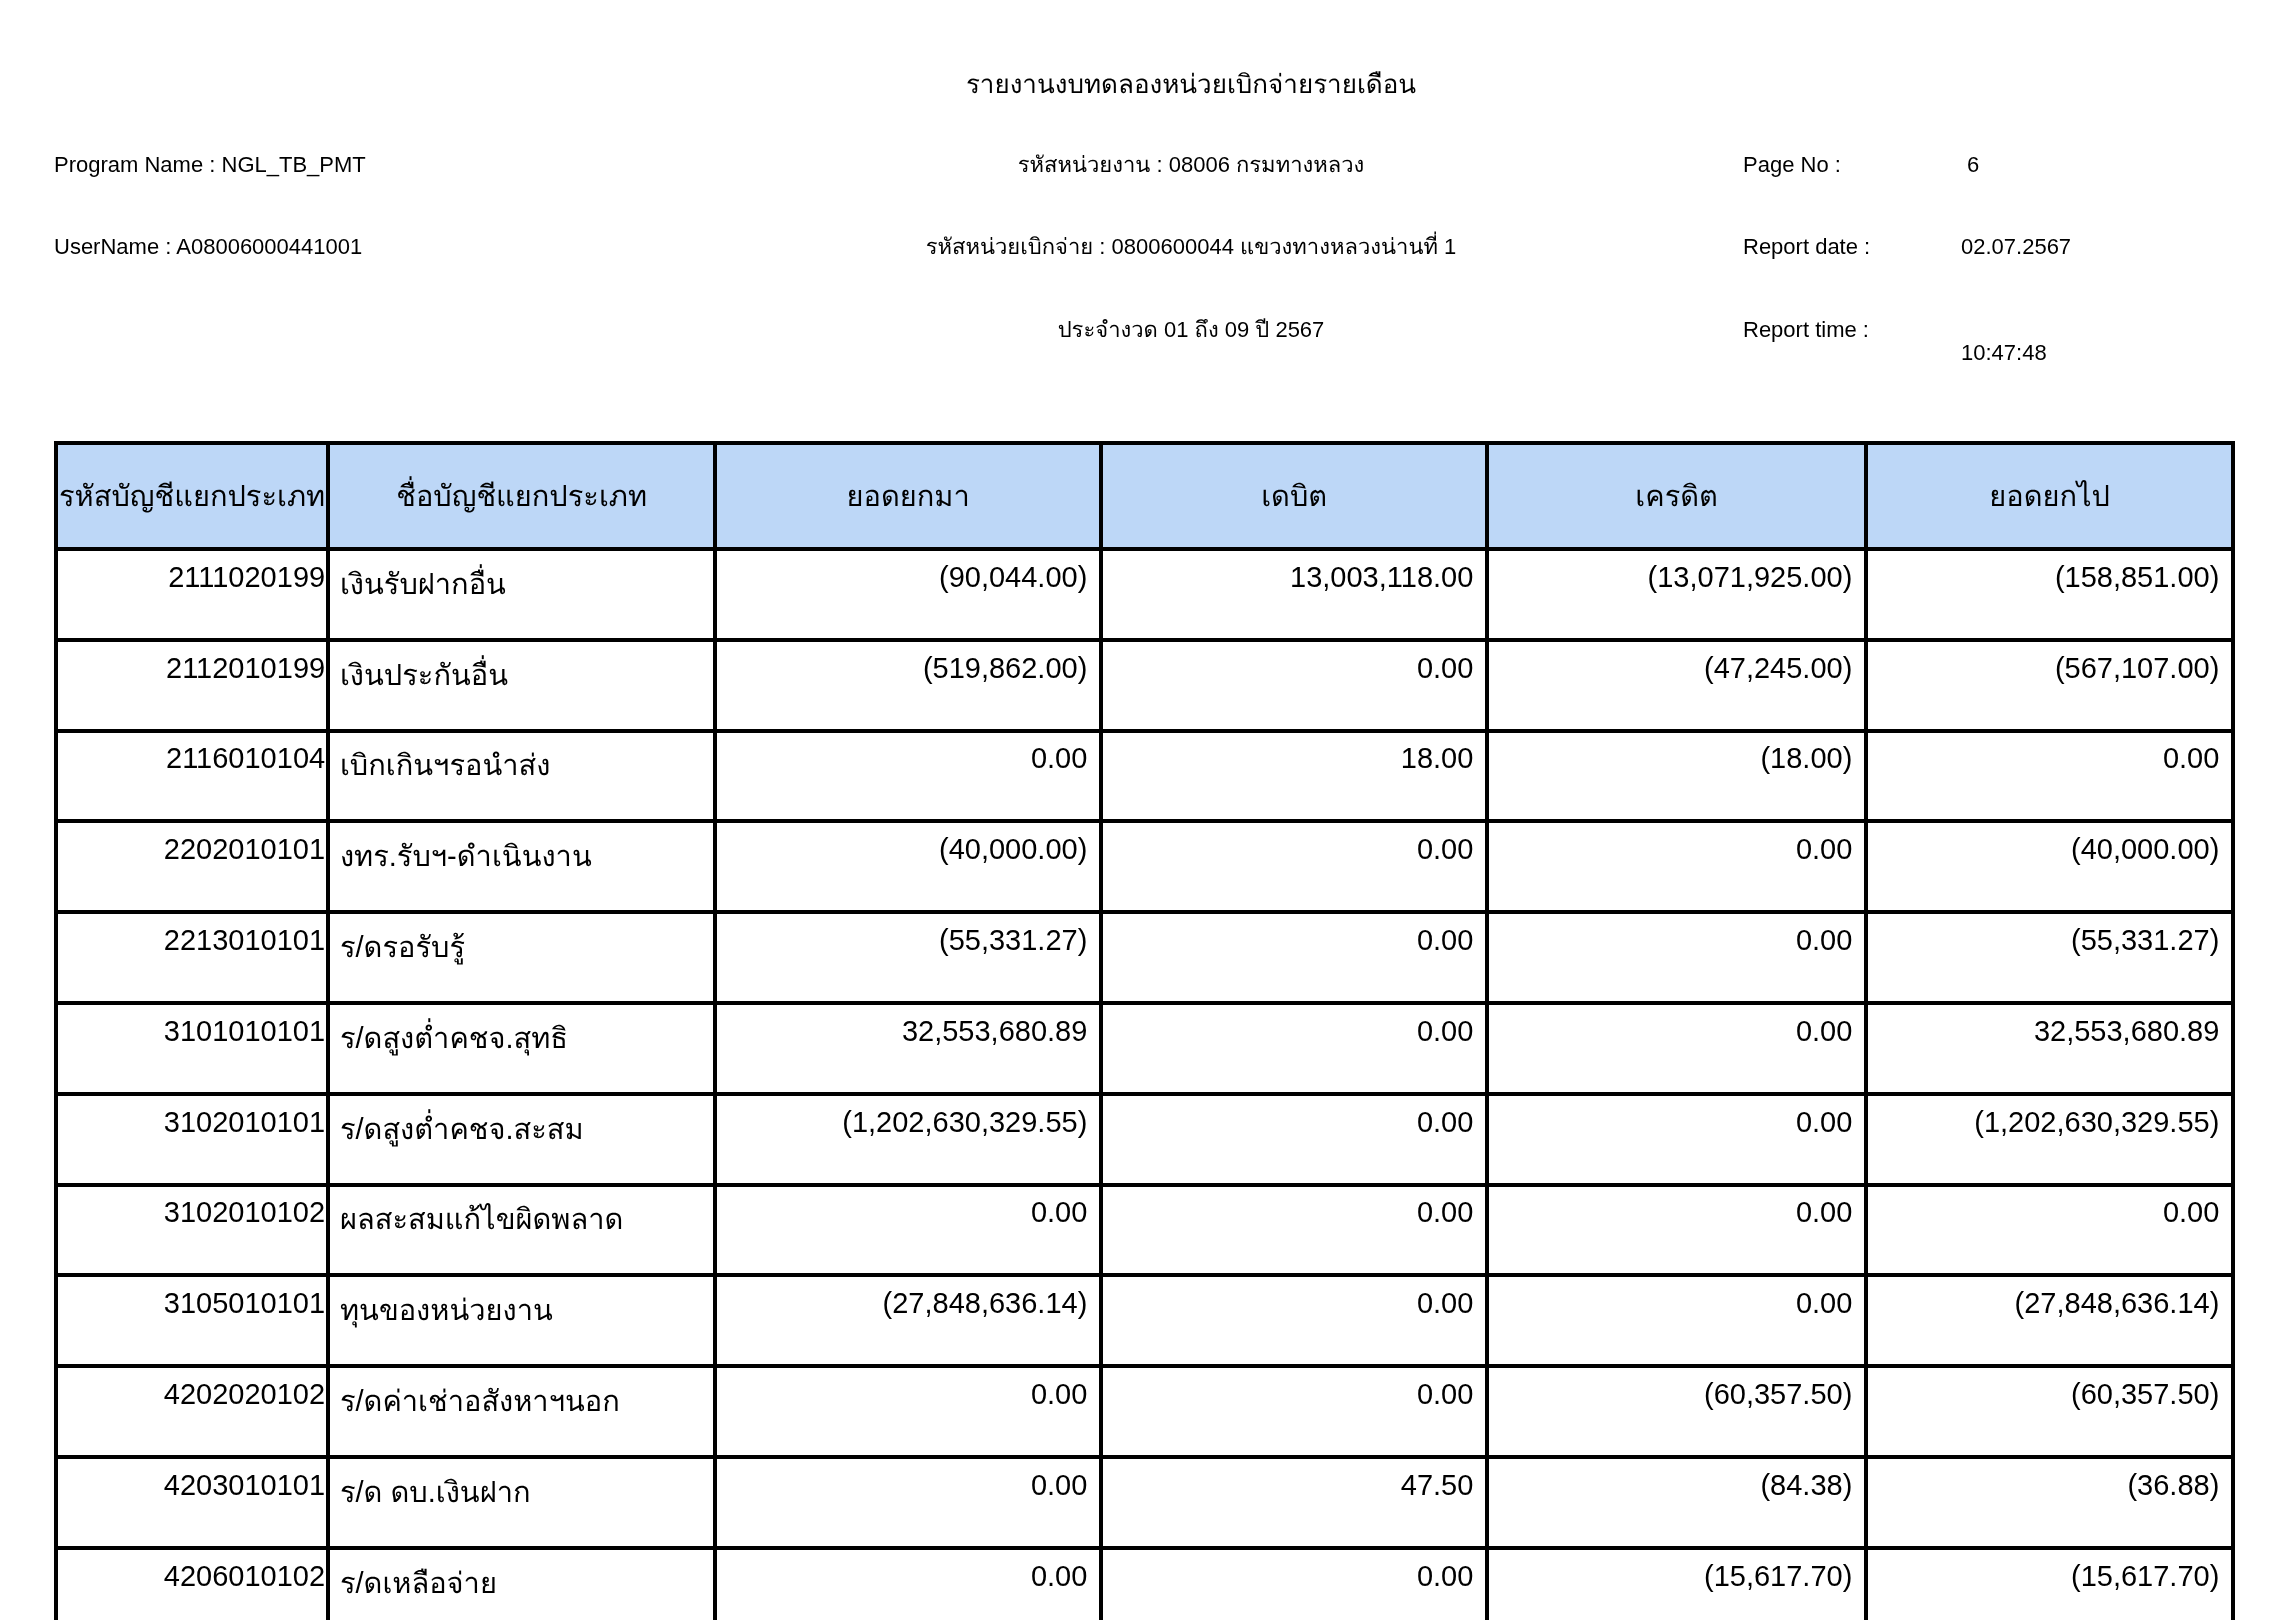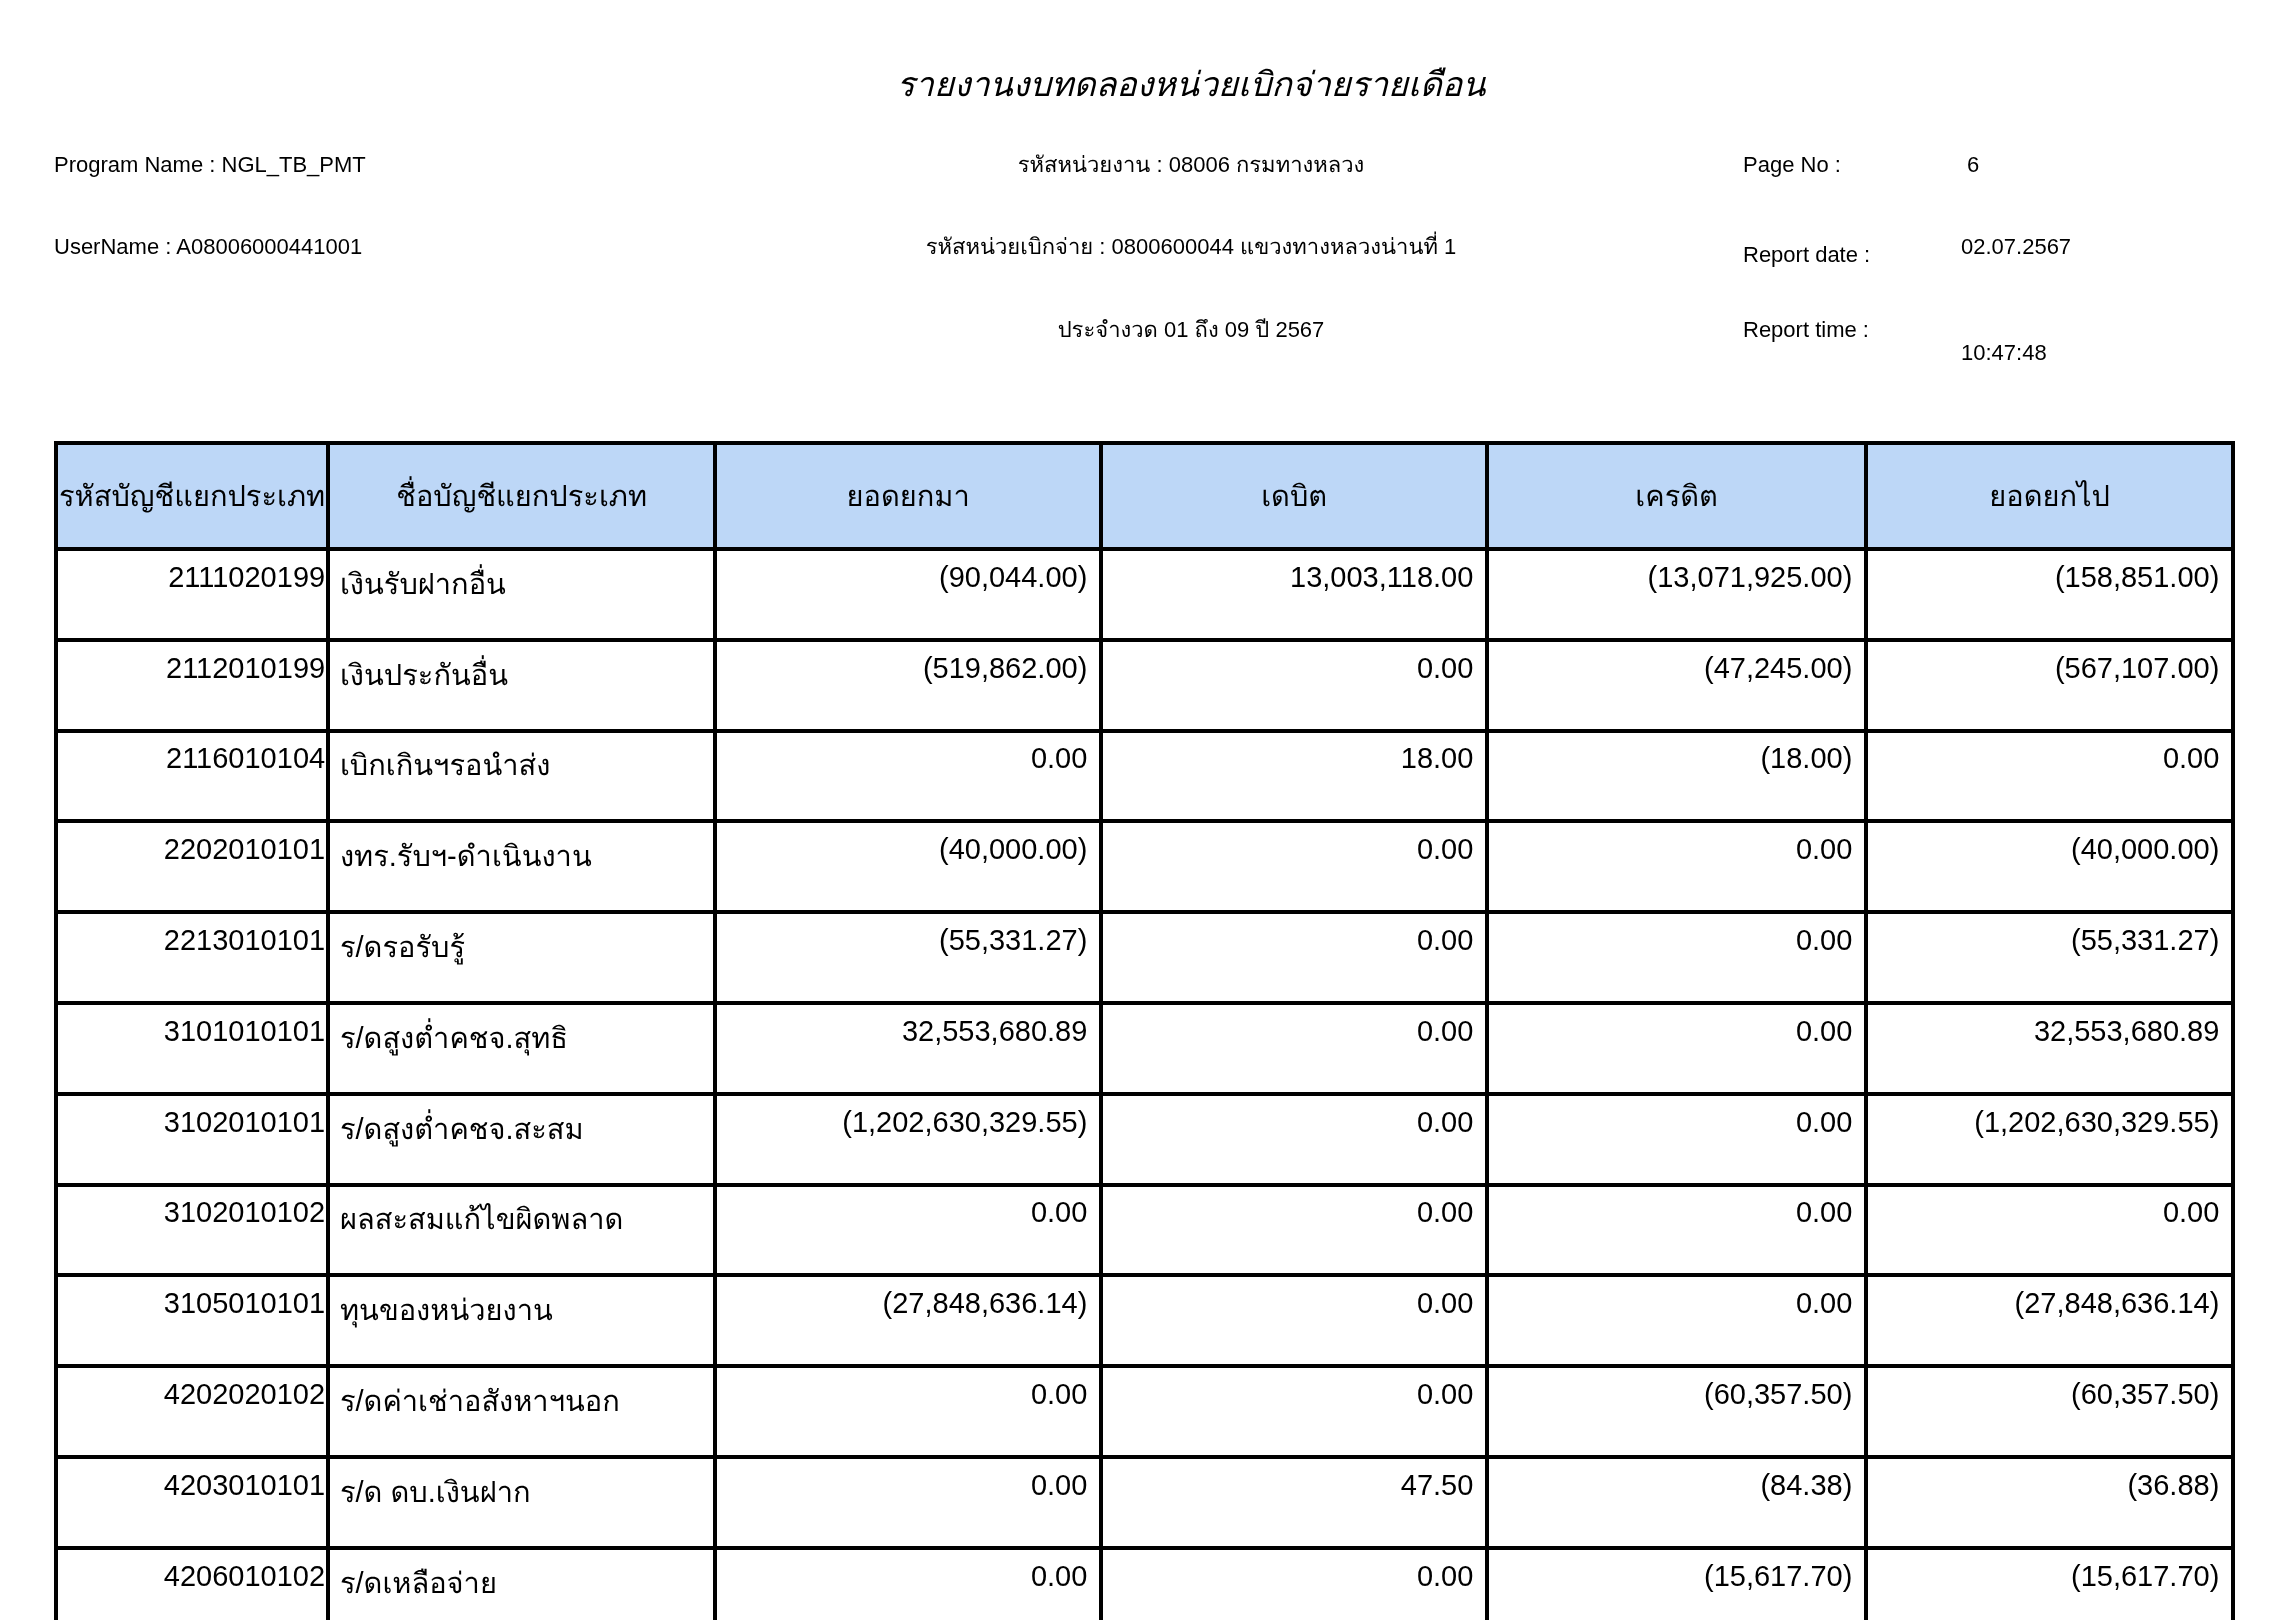--- a/index.html
+++ b/index.html
@@ -10,21 +10,21 @@
   body{
     width:2293px;height:1620px;
     background:#ffffff;color:#000000;
     font-family:"Liberation Sans",sans-serif;
     position:relative;overflow:hidden;
     -webkit-font-smoothing:antialiased;
   }
   .abs{position:absolute;white-space:nowrap;}
   .hline{font-size:22px;line-height:35px;}
   .center-line{left:1191px;transform:translateX(-50%);}
-  .title{font-size:34px;font-style:italic;}
+  .title{font-size:26px;}
   .report-table{
     position:absolute;left:54px;top:441px;
     border-collapse:collapse;table-layout:fixed;
     font-size:29px;
   }
   .report-table th,.report-table td{
     border:4.9px solid var(--border-color);
     overflow:hidden;white-space:nowrap;
   }
   .report-table th{
@@ -50,21 +50,21 @@
   <span>Program Name : </span><span>NGL_TB_PMT</span>
 </div>
 <div class="abs hline center-line" style="top:147px;">รหัสหน่วยงาน : 08006 กรมทางหลวง</div>
 <div class="abs hline" style="left:1743px;top:147px;">Page No :</div>
 <div class="abs hline" style="left:1967px;top:147px;">6</div>
 
 <div class="abs hline" style="left:54px;top:229px;">
   <span>UserName : </span><span>A08006000441001</span>
 </div>
 <div class="abs hline center-line" style="top:229px;">รหัสหน่วยเบิกจ่าย : 0800600044 แขวงทางหลวงน่านที่ 1</div>
-<div class="abs hline" style="left:1743px;top:237px;">Report date :</div>
+<div class="abs hline" style="left:1743px;top:229px;">Report date :</div>
 <div class="abs hline" style="left:1961px;top:229px;">02.07.2567</div>
 
 <div class="abs hline center-line" style="top:312px;">ประจำงวด 01 ถึง 09 ปี 2567</div>
 <div class="abs hline" style="left:1743px;top:312px;">Report time :</div>
 <div class="abs hline" style="left:1961px;top:312px;margin-top:23px;">10:47:48</div>
 
 <table class="report-table">
   <colgroup>
     <col style="width:272px">
       <col style="width:387px">

